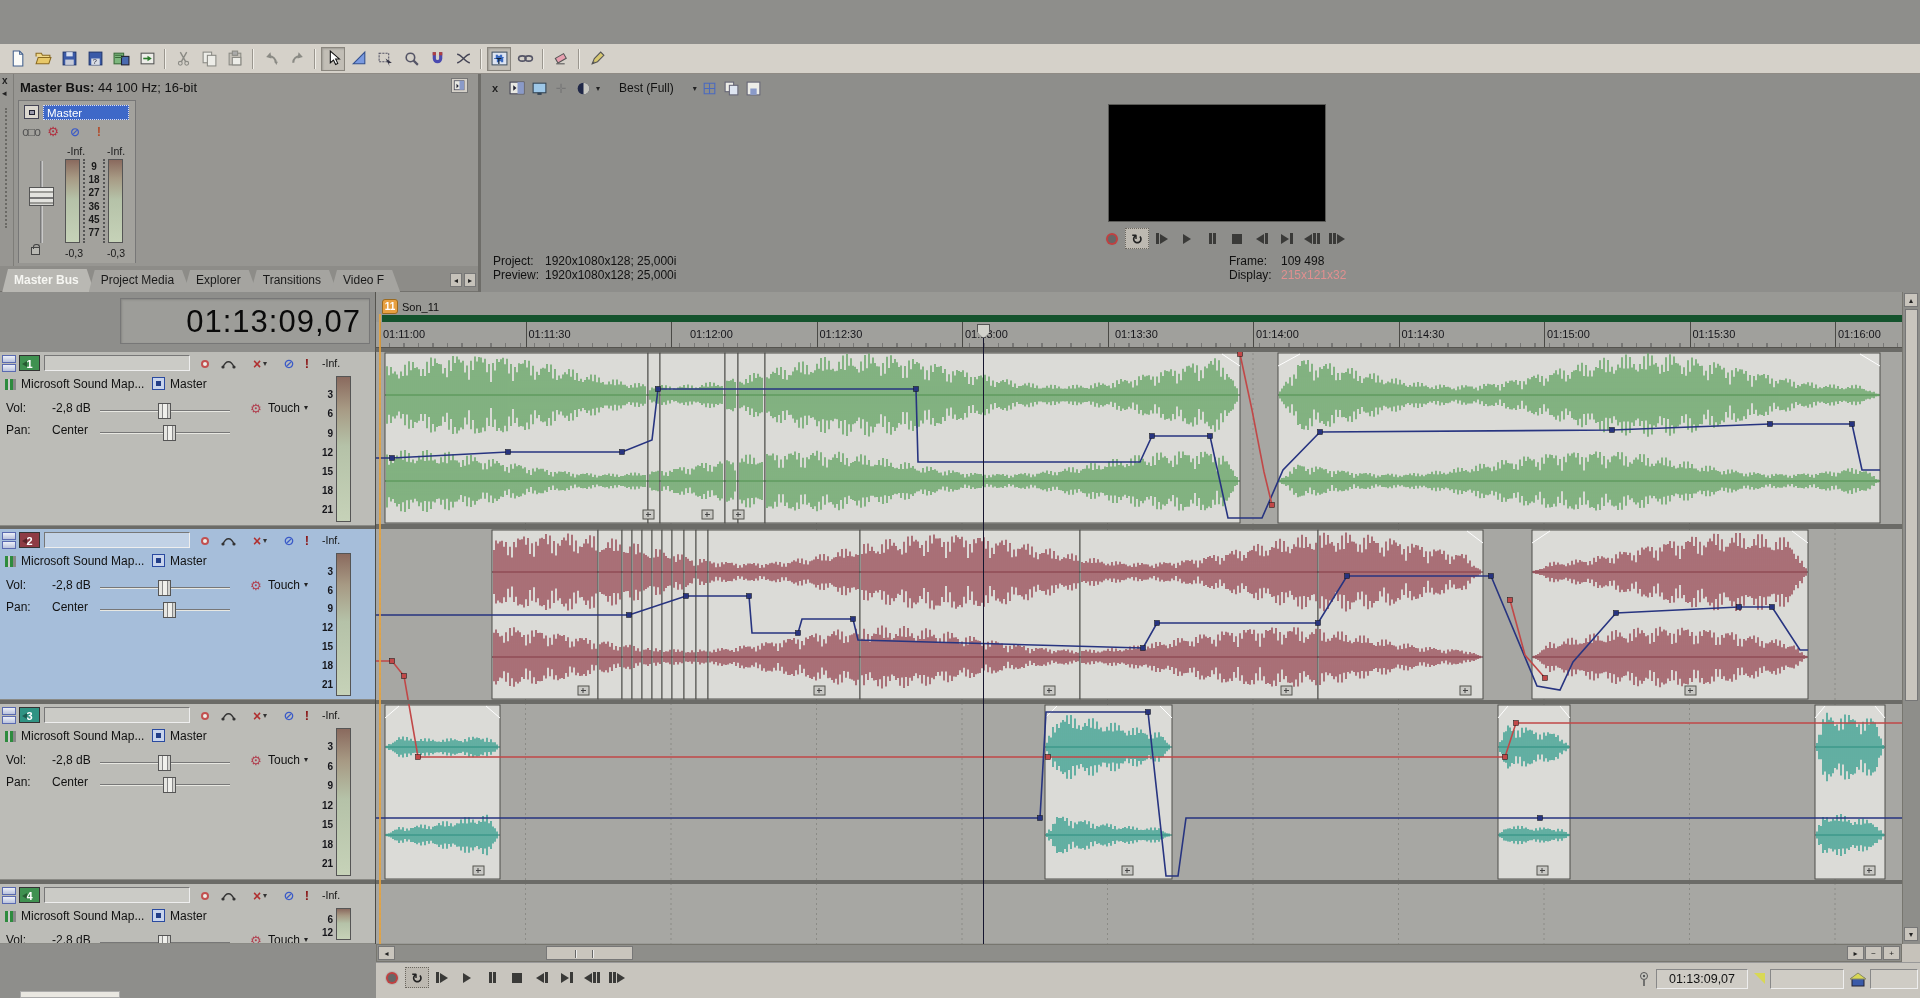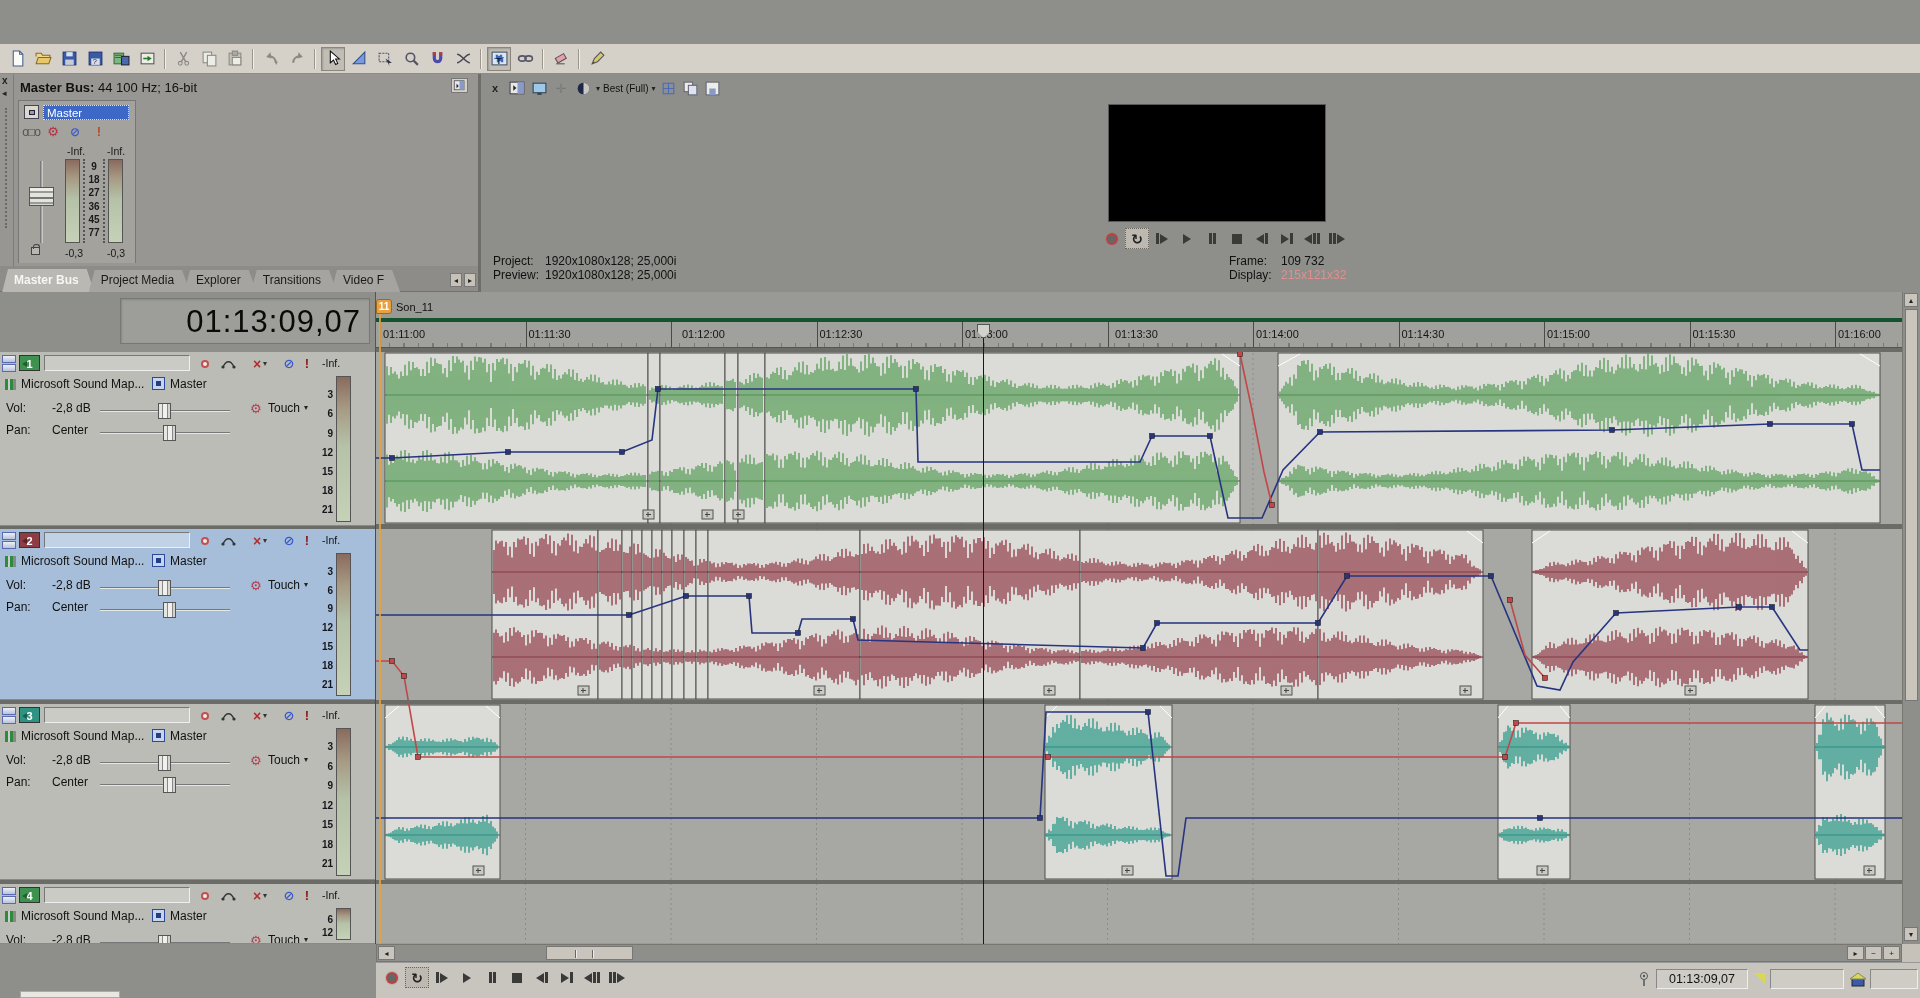--- a/index.html
+++ b/index.html
@@ -55,21 +55,21 @@
 .tab{position:relative;display:inline-block;height:22px;margin-top:4px;padding:3px 16px 0 12px;font-size:12px;color:#1a1a1a;background:#A5A4A0;
  clip-path:polygon(6px 0,calc(100% - 8px) 0,100% 100%,0 100%);margin-right:-6px}
 .tab.active{background:#B9B8B3;color:#F6F6F2;font-weight:bold;height:24px;margin-top:2px;padding-top:4px}
 .tabarrow{position:absolute;top:7px;width:12px;height:14px;background:#C6C2BA;border:1px solid #777;font-size:8px;display:flex;align-items:center;justify-content:center;color:#222}
 
 #vsplit{position:absolute;left:478px;top:74px;width:3px;height:218px;background:#6E6D69}
 #preview{position:absolute;left:481px;top:74px;width:1439px;height:218px;background:#8E8E8B}
 #pvtoolbar{position:absolute;left:4px;top:3px;height:22px;display:flex;align-items:center;gap:2px}
 .pvi{width:20px;height:18px;display:inline-flex;align-items:center;justify-content:center}
 .pvcaret{font-size:8px;color:#222;margin:0 1px}
-#pvquality{font-size:10px;margin:0 0;color:#111}
+#pvquality{font-size:12px;margin:0 16px;color:#111}
 #videoframe{position:absolute;left:627px;top:30px;width:218px;height:118px;background:#000;border:1px solid #5A5A57}
 #transport1{position:absolute;left:619px;top:154px;display:flex}
 #pvinfo{position:absolute;left:12px;top:180px;font-size:12px}
 #pvinfo .row{height:14px}
 #pvinfo .lab{display:inline-block;width:52px}
 #pvstats{position:absolute;left:748px;top:180px;font-size:12px}
 #pvstats .lab{display:inline-block;width:52px}
 #pvstats .disp{color:#E09090}
 
 .pbtn{width:24px;height:21px;display:inline-flex;align-items:center;justify-content:center;gap:1px;margin-right:1px}
@@ -109,21 +109,21 @@
 .sthumb{position:absolute;width:13px;height:16px;border:1px solid #555;background:
  linear-gradient(90deg,#E6E6E2 0 3px,#888 3px 4px,#F0F0EC 4px 8px,#888 8px 9px,#D2D2CE 9px)}
 .gear{position:absolute;left:250px;font-size:13px;color:#B04050}
 .amode{position:absolute;left:268px;font-size:12px}
 .acaret{position:absolute;left:304px;font-size:8px;color:#222}
 .meterbar{position:absolute;left:336px;top:24px;width:15px;border:1px solid #555;
  background:linear-gradient(180deg,#8A6A5E 0%,#A79A84 22%,#B5C2A8 48%,#C6D2B8 100%)}
 .mnum{position:absolute;left:316px;width:17px;text-align:right;font-size:10px;font-weight:bold;color:#15151a}
 
 #timeline{position:absolute;left:376px;top:292px;width:1526px;height:652px;background:#9A9A96}
-#markerrow{position:absolute;left:0;top:0;width:1526px;height:30px;background:#999995;border-bottom:4px solid #14532d}
+#markerrow{position:absolute;left:6px;top:0;width:1526px;height:30px;background:#999995;border-bottom:7px solid #14532d}
 #markerflag{position:absolute;left:0;top:7px;width:16px;height:15px;background:#E8A040;border:1px solid #9A6A20;border-radius:3px 3px 3px 0;
  color:#fff;font-size:10px;font-weight:bold;text-align:center;line-height:14px}
 #markerlabel{position:absolute;left:20px;top:9px;font-size:11px;color:#111}
 #ruler{position:absolute;left:0;top:30px;width:1526px;height:26px;background:#A0A09C;border-bottom:1px solid #55544F;overflow:hidden}
 #ruler:after{content:"";position:absolute;left:0;bottom:0;width:100%;height:4px;
  background:repeating-linear-gradient(90deg,transparent 0 13px,#55555588 13px 14.5px)}
 .rtick{position:absolute;top:0;width:1px;height:26px;background:#4A4A46}
 .rlabel{position:absolute;top:6px;font-size:11px;color:#15151a}
 #lanes{position:absolute;left:0;top:56px}
 #markerline{position:absolute;left:3px;top:22px;width:2px;height:630px;background:#E8A33D;opacity:.85}
@@ -438,21 +438,21 @@
           <span class="g-bar"></span>
           <span class="g-bar"></span>
           <span class="g-tri-r"></span>
         </span>
       </div>
     <div id="pvinfo">
       <div class="row"><span class="lab">Project:</span><span>1920x1080x128; 25,000i</span></div>
       <div class="row"><span class="lab">Preview:</span><span>1920x1080x128; 25,000i</span></div>
     </div>
     <div id="pvstats">
-      <div class="row"><span class="lab">Frame:</span><span>109 732</span></div>
+      <div class="row"><span class="lab">Frame:</span><span>109 498</span></div>
       <div class="row"><span class="lab">Display:</span><span class="disp">215x121x32</span></div>
     </div>
   </div>
 
   <div id="tcarea">
     <div id="tcdisplay">01:13:09,07</div>
   </div>
   <div id="theads">
       <div class="thead" style="top: 0px; height: 174px;">
         <span class="sizer" style="top:3px"></span>
@@ -643,21 +643,21 @@
     <div id="markerrow">
       <span id="markerflag">11</span>
       <span id="markerlabel">Son_11</span>
     </div>
     <div id="ruler">
         <div class="rtick" style="left: 4px;"></div>
         <span class="rlabel" style="left: 7px;">01:11:00</span>
         <div class="rtick" style="left: 149.5px;"></div>
         <span class="rlabel" style="left: 152.5px;">01:11:30</span>
         <div class="rtick" style="left: 295px;"></div>
-        <span class="rlabel" style="left: 290px; padding-left: 16px;">01:12:00</span>
+        <span class="rlabel" style="left: 298px; padding-left: 16px;">01:12:00</span>
         <div class="rtick" style="left: 440.5px;"></div>
         <span class="rlabel" style="left: 443.5px;">01:12:30</span>
         <div class="rtick" style="left: 586px;"></div>
         <span class="rlabel" style="left: 589px;">01:13:00</span>
         <div class="rtick" style="left: 731.5px;"></div>
         <span class="rlabel" style="left: 739px;">01:13:30</span>
         <div class="rtick" style="left: 877px;"></div>
         <span class="rlabel" style="left: 880px;">01:14:00</span>
         <div class="rtick" style="left: 1022.5px;"></div>
         <span class="rlabel" style="left: 1025.5px;">01:14:30</span>

